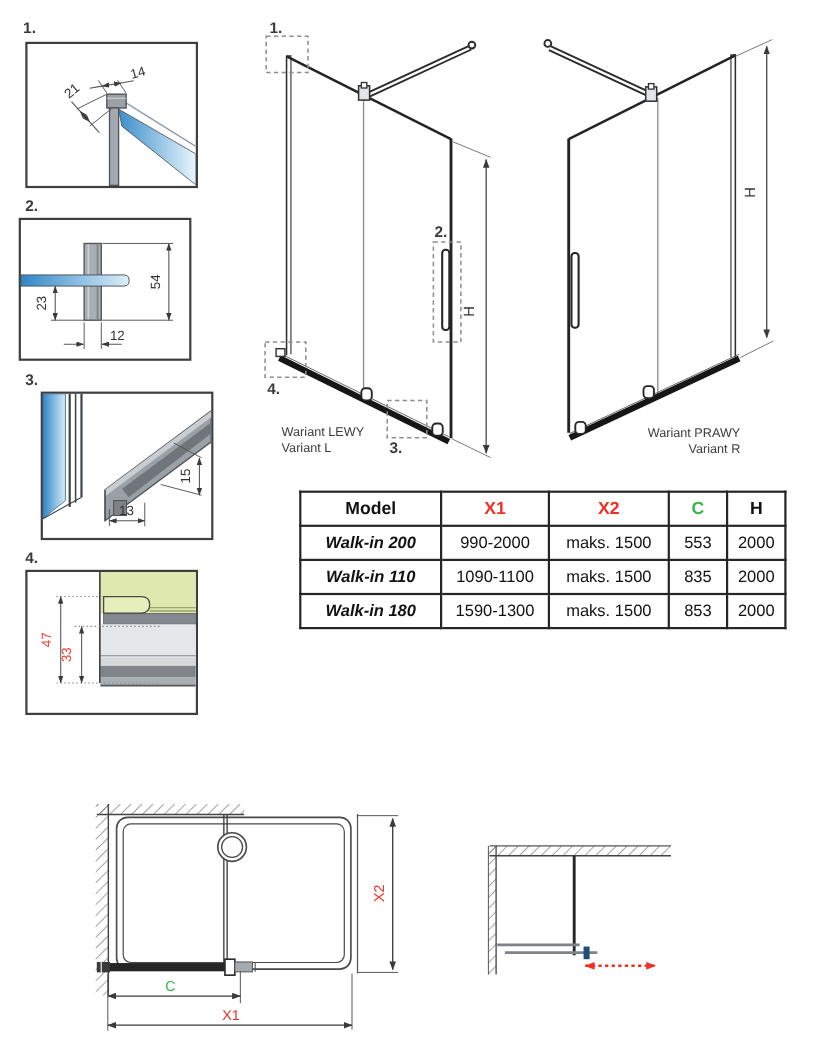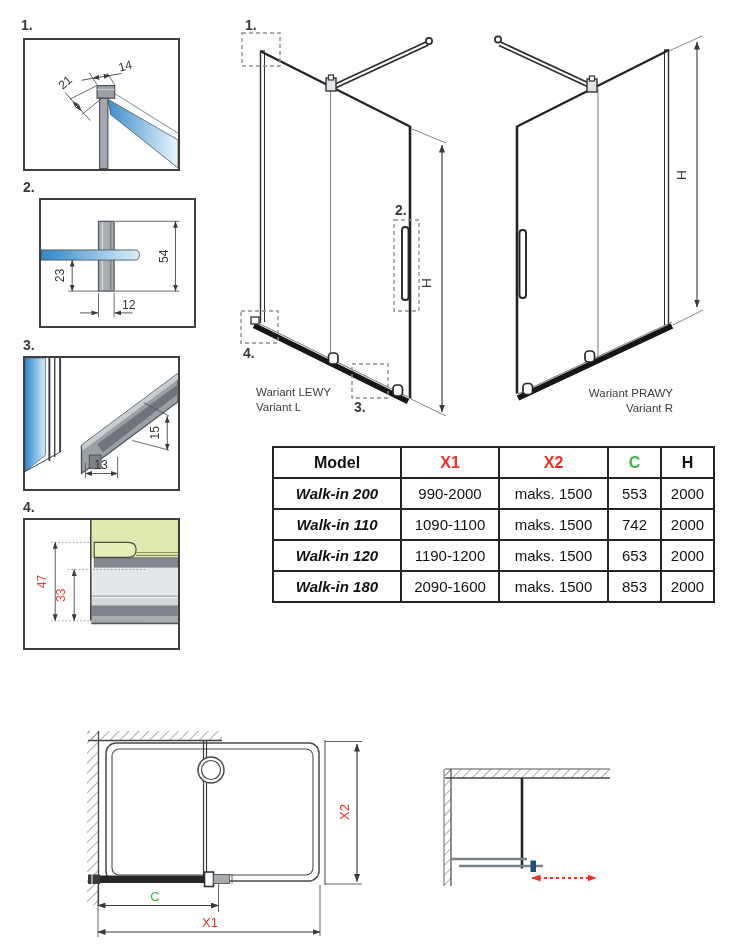--- a/index.html
+++ b/index.html
@@ -48,21 +48,21 @@
       <line x1="74" y1="47" x2="46" y2="61" stroke="#555" stroke-width="0.9"></line>
       <line x1="79" y1="60" x2="58" y2="77" stroke="#555" stroke-width="0.9"></line>
       <line x1="41" y1="54" x2="49" y2="63" stroke="#555" stroke-width="1"></line>
       <line x1="49" y1="63" x2="58" y2="73" stroke="#555" stroke-width="1" marker-start="url(#m1)" marker-end="url(#m1)"></line>
       <line x1="58" y1="73" x2="67" y2="83" stroke="#555" stroke-width="1"></line>
       <text x="44" y="47" transform="rotate(-40 44 47)" text-anchor="middle" font-size="12.5" fill="#333">21</text>
     </svg>
   </div>
 
   <div class="detail-label abs" style="left:23px;top:179px">2.</div>
-  <div class="detail-box abs" style="left:39px;top:198px;width:153px;height:126px">
+  <div class="detail-box abs" style="left:17px;top:198px;width:153px;height:126px">
     <svg width="153" height="126" viewBox="0 0 157 130" preserveAspectRatio="none">
       <defs>
         <linearGradient id="g2" x1="0" y1="0" x2="1" y2="0">
           <stop offset="0" stop-color="#2f86c8"></stop>
             <stop offset="1" stop-color="#ddeffa"></stop>
         </linearGradient>
         <marker id="m2" viewBox="0 0 7 5" markerWidth="7" markerHeight="5" refX="6.7" refY="2.5" orient="auto-start-reverse" markerUnits="userSpaceOnUse">
           <path d="M0,0 L7,2.5 L0,5 Z" fill="#3a3a3a"></path>
         </marker>
       </defs>
@@ -82,21 +82,21 @@
 
       <line x1="59" y1="96" x2="59" y2="121" stroke="#555" stroke-width="0.9"></line>
       <line x1="75" y1="96" x2="75" y2="121" stroke="#555" stroke-width="0.9"></line>
       <line x1="40" y1="116.5" x2="58.5" y2="116.5" stroke="#555" stroke-width="1" marker-end="url(#m2)"></line>
       <line x1="94" y1="116.5" x2="75.5" y2="116.5" stroke="#555" stroke-width="1" marker-end="url(#m2)"></line>
       <text x="90" y="112.5" text-anchor="middle" font-size="12.5" fill="#333">12</text>
     </svg>
   </div>
 
   <div class="detail-label abs" style="left:23px;top:337px">3.</div>
-  <div class="detail-box abs" style="left:23px;top:356px;width:153px;height:131px">
+  <div class="detail-box abs" style="left:37px;top:356px;width:153px;height:131px">
     <svg width="153" height="131" viewBox="0 0 157 135" preserveAspectRatio="none">
       <defs>
         <linearGradient id="g3" x1="0" y1="0" x2="1" y2="0">
           <stop offset="0" stop-color="#2f86c8"></stop>
             <stop offset="1" stop-color="#d6ecf9"></stop>
         </linearGradient>
         <marker id="m3" viewBox="0 0 7 5" markerWidth="7" markerHeight="5" refX="6.7" refY="2.5" orient="auto-start-reverse" markerUnits="userSpaceOnUse">
           <path d="M0,0 L7,2.5 L0,5 Z" fill="#3a3a3a"></path>
         </marker>
       </defs>
@@ -245,33 +245,26 @@
       <td class="model">Walk-in 200</td>
       <td>990-2000</td>
       <td>maks. 1500</td>
       <td>553</td>
       <td>2000</td>
     </tr>
     <tr>
       <td class="model">Walk-in 110</td>
       <td>1090-1100</td>
       <td>maks. 1500</td>
-      <td>742</td>
-      <td>2000</td>
-    </tr>
-    <tr>
-      <td class="model">Walk-in 120</td>
-      <td>1190-1200</td>
-      <td>maks. 1500</td>
-      <td>653</td>
+      <td>835</td>
       <td>2000</td>
     </tr>
     <tr>
       <td class="model">Walk-in 180</td>
-      <td>2090-1600</td>
+      <td>1590-1300</td>
       <td>maks. 1500</td>
       <td>853</td>
       <td>2000</td>
     </tr>
   </tbody>
     </table>
 
   <svg class="abs" style="left:75px;top:725px" width="300" height="223" viewBox="0 0 300 223">
     <defs>
       <pattern id="hatchA" width="7" height="7" patternUnits="userSpaceOnUse" patternTransform="rotate(45)">

